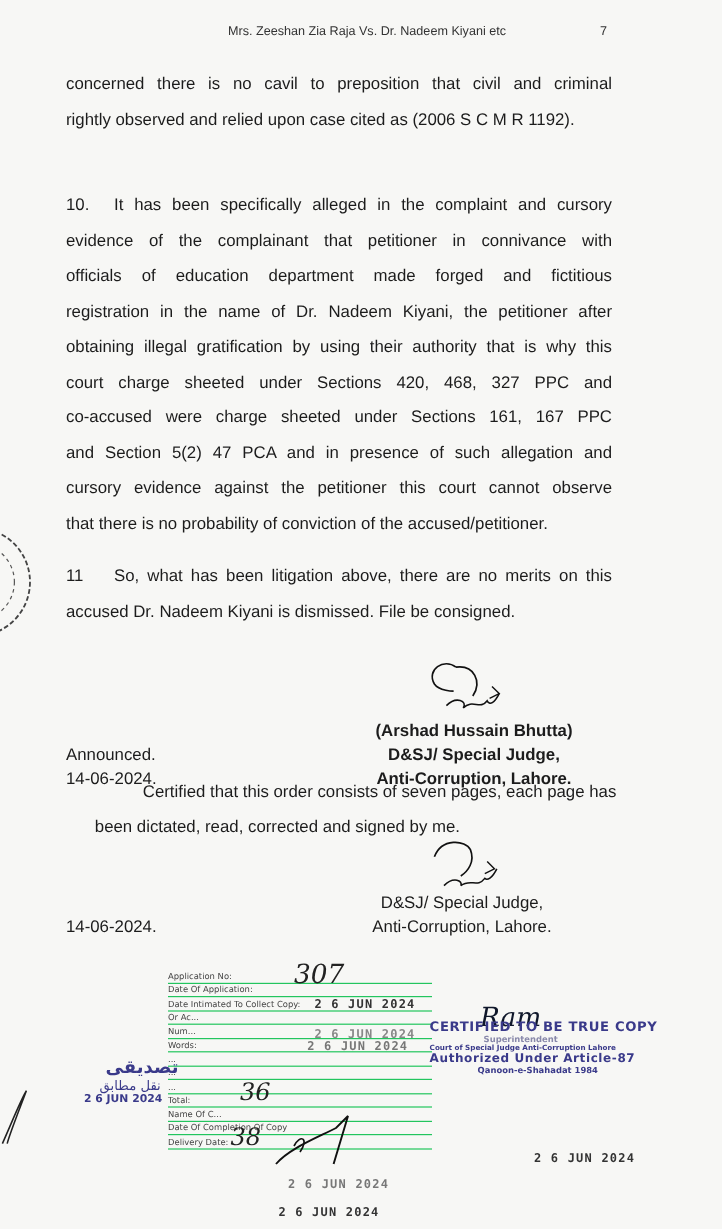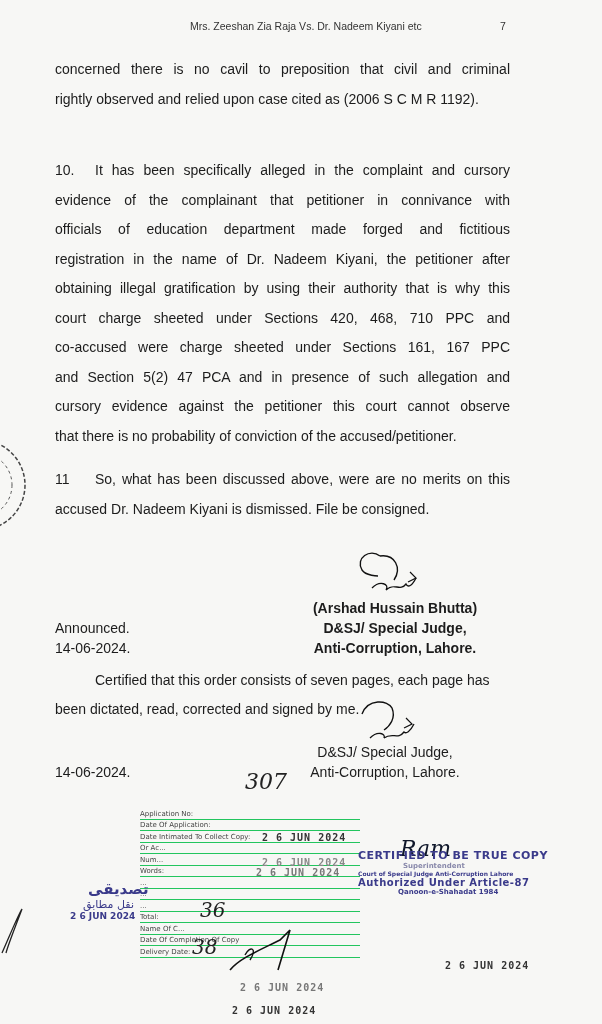--- a/index.html
+++ b/index.html
@@ -47,29 +47,29 @@
     <span class="line">concerned there is no cavil to preposition that civil and criminal</span>
     <span class="line last">rightly observed and relied upon case cited as (2006 S C M R 1192).</span>
   </div>
 
   <div class="para" style="top:156px;">
     <span class="line"><span class="num">10.</span><span>It has been specifically alleged in the complaint and cursory</span></span>
     <span class="line">evidence of the complainant that petitioner in connivance with</span>
     <span class="line">officials of education department made forged and fictitious</span>
     <span class="line">registration in the name of Dr. Nadeem Kiyani, the petitioner after</span>
     <span class="line">obtaining illegal gratification by using their authority that is why this</span>
-    <span class="line">court charge sheeted under Sections 420, 468, 710 PPC and</span>
+    <span class="line">court charge sheeted under Sections 420, 468, 327 PPC and</span>
     <span class="line">co-accused were charge sheeted under Sections 161, 167 PPC</span>
     <span class="line">and Section 5(2) 47 PCA and in presence of such allegation and</span>
     <span class="line">cursory evidence against the petitioner this court cannot observe</span>
     <span class="line last">that there is no probability of conviction of the accused/petitioner.</span>
   </div>
 
   <div class="para" style="top:465px;">
-    <span class="line"><span class="num">11</span><span>So, what has been discussed above, were are no merits on this</span></span>
+    <span class="line"><span class="num">11</span><span>So, what has been litigation above, there are no merits on this</span></span>
     <span class="line last">accused Dr. Nadeem Kiyani is dismissed. File be consigned.</span>
   </div>
 
   <svg style="left:350px;top:548px;" width="120" height="50">
     <path d="M30 8 C20 0 5 10 12 22 C16 28 28 28 28 28" fill="none" stroke="#111" stroke-width="1.4"></path>
     <path d="M30 8 C45 6 52 20 44 32" fill="none" stroke="#111" stroke-width="1.4"></path>
     <path d="M22 40 C30 32 40 36 36 42 C44 34 50 44 56 36 C58 40 62 38 66 30" fill="none" stroke="#111" stroke-width="1.3"></path>
     <path d="M60 24 L66 30 L58 34" fill="none" stroke="#111" stroke-width="1.2"></path>
   </svg>
 
@@ -82,21 +82,21 @@
     <div>(Arshad Hussain Bhutta)</div>
     <div>D&amp;SJ/ Special Judge,</div>
     <div>Anti-Corruption, Lahore.</div>
   </div>
 
   <div class="left-block" style="top:618px;">
     <div>Announced.</div>
     <div>14-06-2024.</div>
   </div>
 
-  <div class="cert" style="top:666px;">
+  <div class="cert" style="top:645px;margin-left:24px;">
     <div style="padding-left:40px;">Certified that this order consists of seven pages, each page has</div>
     <div>been dictated, read, corrected and signed by me.</div>
   </div>
 
   <svg style="left:350px;top:694px;" width="100" height="50">
     <path d="M12 20 C18 4 38 6 42 14 C46 24 40 32 34 36" fill="none" stroke="#111" stroke-width="1.4"></path>
     <path d="M20 44 C28 36 36 40 34 44 C42 38 48 46 54 38 C56 40 60 38 64 30" fill="none" stroke="#111" stroke-width="1.3"></path>
     <path d="M56 24 L62 30 L54 34" fill="none" stroke="#111" stroke-width="1.2"></path>
   </svg>
 
@@ -141,21 +141,21 @@
         <span class="lbl">Name Of C...</span>
       </div>
     <div class="row">
         <span class="lbl">Date Of Completion Of Copy</span>
       </div>
     <div class="row">
         <span class="lbl">Delivery Date:</span>
       </div>
   </div>
 
-  <div class="hand" style="left:245px;top:769px;font-size:22px;">307</div>
+  <div class="hand" style="left:245px;top:800px;font-size:22px;">307</div>
   <div class="stamp-date" style="left:262px;top:832px;">2 6 JUN 2024</div>
   <div class="stamp-date" style="left:262px;top:857px;color:#888;">2 6 JUN 2024</div>
   <div class="stamp-date" style="left:256px;top:867px;color:#777;">2 6 JUN 2024</div>
   <div class="hand" style="left:200px;top:898px;font-size:20px;">36</div>
   <div class="hand" style="left:192px;top:935px;font-size:20px;">38</div>
   <svg style="left:210px;top:900px;" width="90" height="80">
     <path d="M20 70 C30 58 50 50 70 40 L80 30 L68 70" fill="none" stroke="#111" stroke-width="1.6"></path>
     <path d="M35 55 C40 45 48 48 40 60" fill="none" stroke="#111" stroke-width="1.4"></path>
   </svg>
   <div class="stamp-date" style="left:240px;top:982px;color:#777;">2 6 JUN 2024</div>

